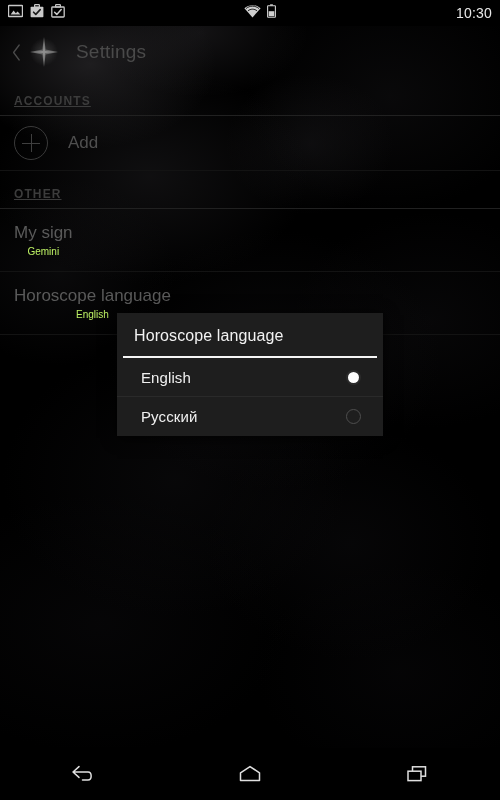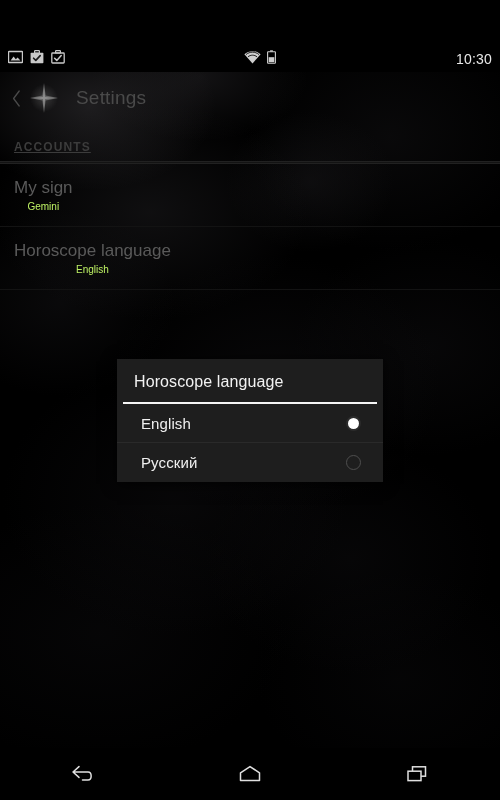--- a/index.html
+++ b/index.html
@@ -15,21 +15,20 @@
     position: relative;
     -webkit-font-smoothing: antialiased;
   }
 
   
   #app-root {
     position: absolute;
     inset: 0;
     background: #000000;
     overflow: hidden;
-    margin-top: 46px;
   }
   #bg-texture {
     position: absolute;
     inset: 0;
     background:
       radial-gradient(ellipse 180px 120px at 18% 8%, rgba(60,58,62,0.50), rgba(0,0,0,0) 70%),
       radial-gradient(ellipse 150px 90px at 40% 4%, rgba(48,46,50,0.40), rgba(0,0,0,0) 72%),
       radial-gradient(ellipse 220px 150px at 30% 22%, rgba(34,33,36,0.45), rgba(0,0,0,0) 72%),
       radial-gradient(ellipse 120px 100px at 62% 18%, rgba(30,29,32,0.40), rgba(0,0,0,0) 70%),
       radial-gradient(ellipse 200px 160px at 78% 12%, rgba(26,25,28,0.35), rgba(0,0,0,0) 72%),
@@ -336,22 +335,27 @@
       </svg>
     </div>
     <div id="action-bar-title">Settings</div>
   </div>
 
   <div id="settings-list">
 
     <div class="section-header">ACCOUNTS</div>
     <div class="section-divider"></div>
 
+    <div id="add-account-row">
+      <div id="add-account-icon"></div>
+      <div id="add-account-label">Add</div>
+    </div>
     <div class="row-hairline"></div>
 
+    <div class="section-header">OTHER</div>
     <div class="section-divider"></div>
 
     <div class="pref-row">
       <div class="pref-text-col">
         <span class="pref-title">My sign</span>
         <span class="pref-summary">Gemini</span>
       </div>
     </div>
     <div class="row-hairline"></div>
 

